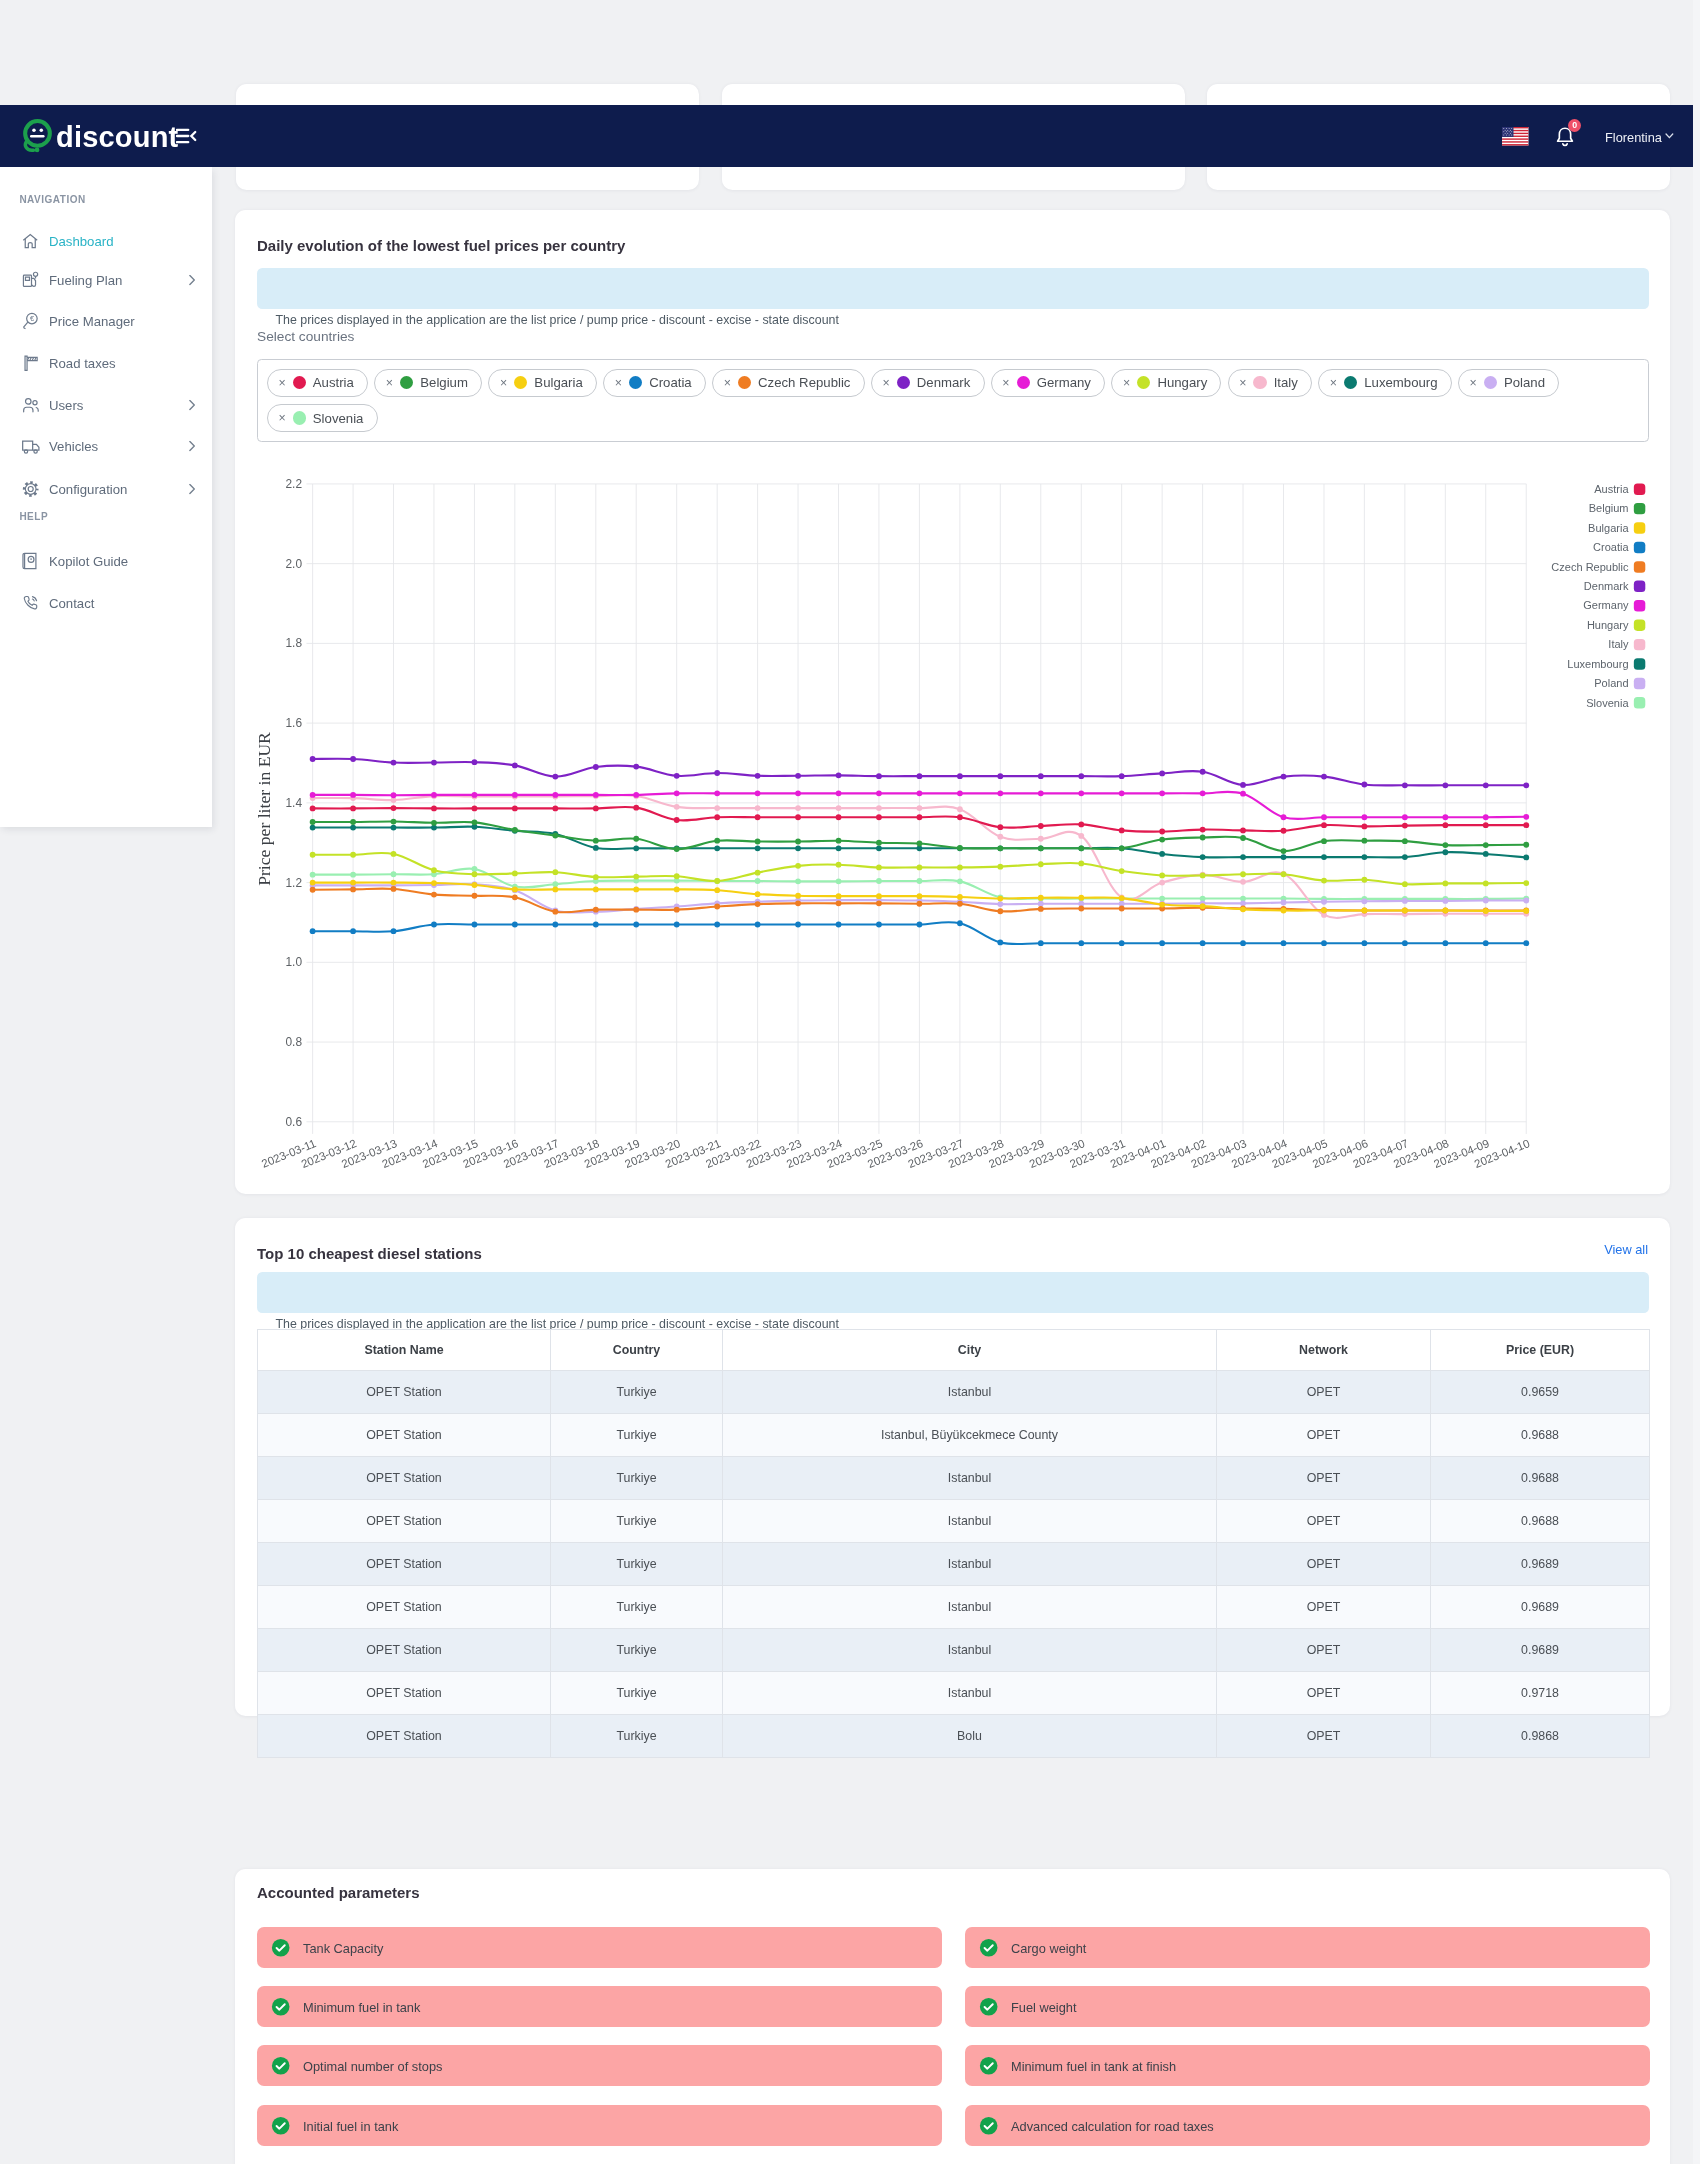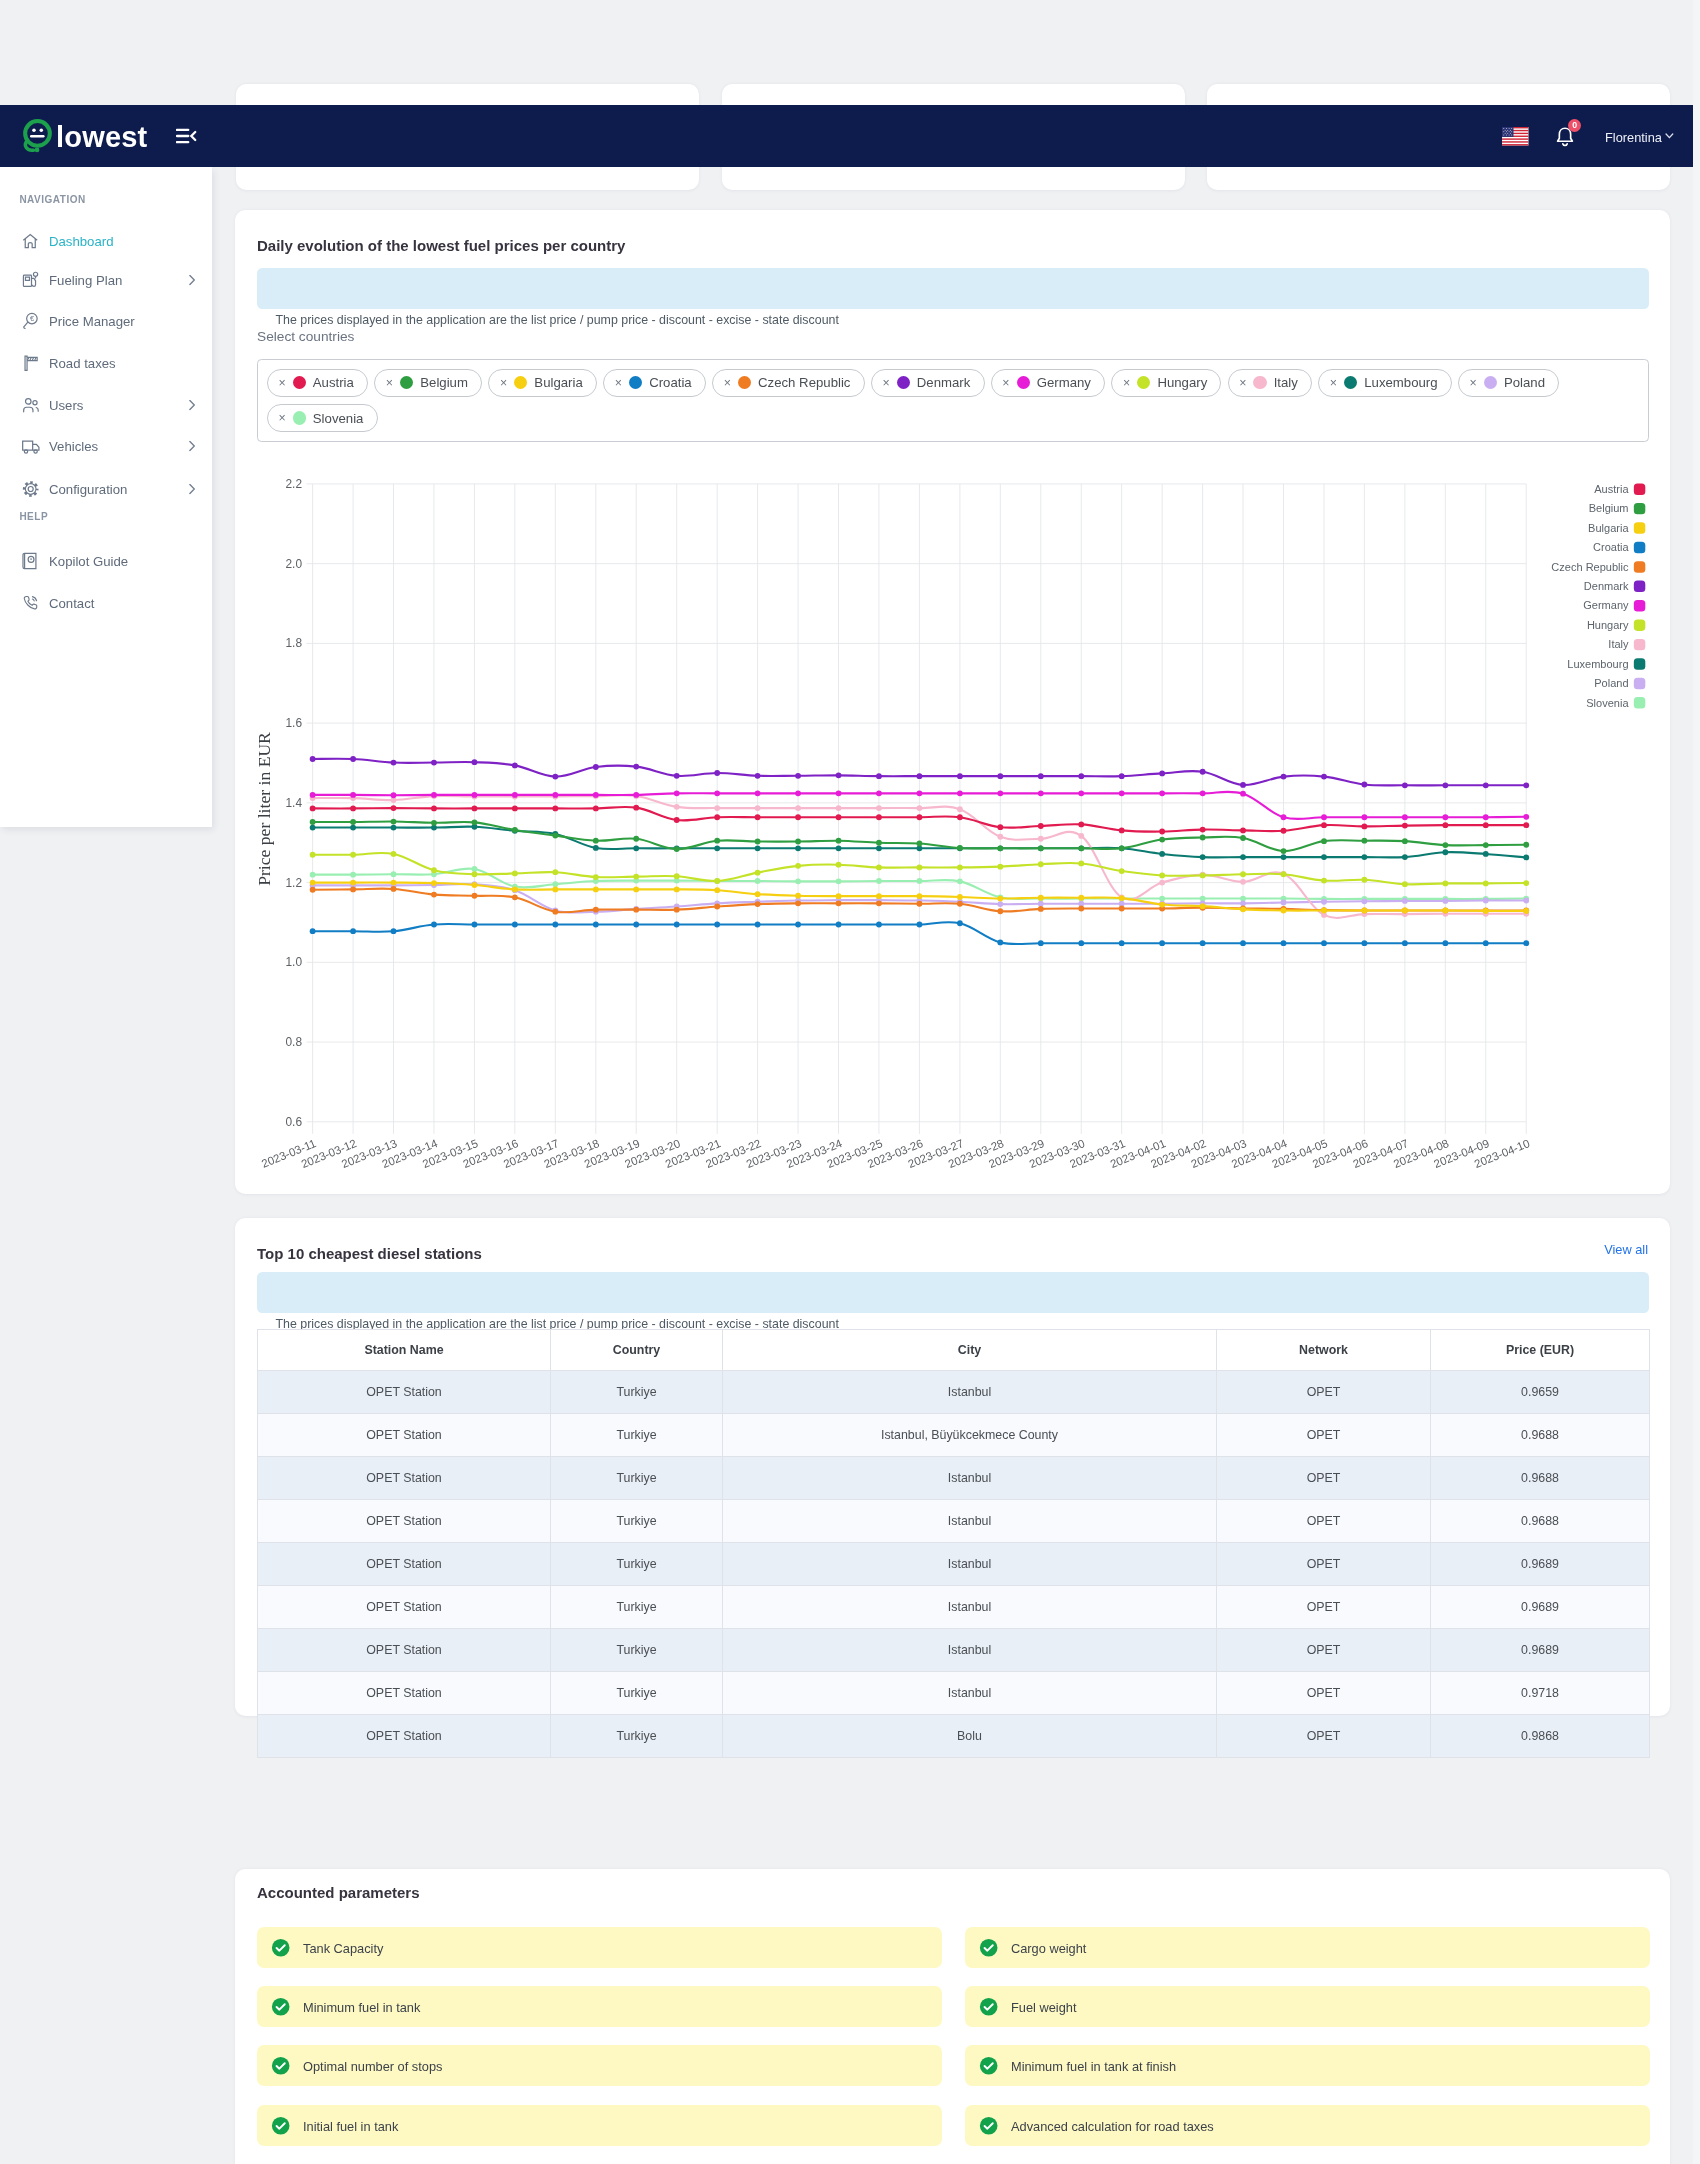--- a/index.html
+++ b/index.html
@@ -19,21 +19,21 @@
 .nav-item svg { position:absolute; left:21px; top:50%; transform:translateY(-50%); }
 .nav-item .t { position:absolute; left:49px; top:50%; transform:translateY(-50%); font-size:13.2px; color:#5f6b7b; }
 .nav-item svg.chev { left:auto; right:17px; top:50%; transform:translateY(-50%); }
 .nav-label { position:absolute; left:19.4px; font-size:10px; font-weight:bold; letter-spacing:0.5px; color:#8a94a3; }
 table.t10 { border-collapse:collapse; table-layout:fixed; width:1392px; }
 table.t10 th, table.t10 td { border:0.9px solid #dfe3e9; text-align:center; font-size:12.4px; color:#4a4f55; overflow:hidden; white-space:nowrap; }
 table.t10 th { height:41px; font-weight:bold; color:#3c4147; background:#fff; }
 table.t10 td { height:43px; }
 tr.odd td { background:#f8fafd; }
 tr.even td { background:#e9eff6; }
-.prow { position:absolute; width:685px; height:41px; background:#fef9c3; border-radius:7px; }
+.prow { position:absolute; width:685px; height:41px; background:#fca5a5; border-radius:7px; }
 .prow .txt { position:absolute; left:46px; top:50%; transform:translateY(-50%); font-size:12.8px; color:#3c424a; }
 .prow svg { position:absolute; left:14px; top:10.6px; }
 </style>
 </head>
 <body>
 
 <div class="card" style="left:236px; top:84px; width:463px; height:106px;"></div>
 <div class="card" style="left:722px; top:84px; width:463px; height:106px;"></div>
 <div class="card" style="left:1207px; top:84px; width:463px; height:106px;"></div>
 
@@ -42,21 +42,21 @@
 <div class="abs" style="left:0; top:105px; width:1693px; height:62px; background:#0e1c4d; z-index:50;">
 
   <svg class="abs" style="left:18.5px; top:10.6px;" width="37" height="41" viewBox="0 0 42 46">
     <circle cx="21" cy="19.5" r="14" fill="none" stroke="#1ca04c" stroke-width="4.6"></circle>
     <path d="M8.5 28.5 C5.5 33.5 8.5 38.6 14.5 38.6 L16.5 38.6" fill="none" stroke="#1ca04c" stroke-width="4" stroke-linecap="round"></path>
     <circle cx="20.5" cy="38.2" r="2.7" fill="#1ca04c"></circle>
     <rect x="12.5" y="21.3" width="16.5" height="2.7" rx="1.35" fill="#fff"></rect>
     <circle cx="17" cy="16" r="2" fill="#fff"></circle>
     <circle cx="25.3" cy="16" r="2" fill="#fff"></circle>
   </svg>
-  <div class="abs" style="left:56px; top:16px; font-size:29px; font-weight:bold; color:#fff; letter-spacing:0.2px;">lowest</div>
+  <div class="abs" style="left:56px; top:16px; font-size:29px; font-weight:bold; color:#fff; letter-spacing:0.2px;">discount</div>
 
   <svg class="abs" style="left:176px; top:23px;" width="21" height="16" viewBox="0 0 24 18">
     <g stroke="#fff" stroke-width="2.6" stroke-linecap="round">
       <line x1="1" y1="2" x2="14" y2="2"></line>
       <line x1="1" y1="9" x2="14" y2="9"></line>
       <line x1="1" y1="16" x2="14" y2="16"></line>
       <path d="M22 4.5 L17.5 9 L22 13.5" fill="none"></path>
     </g>
   </svg>
 

